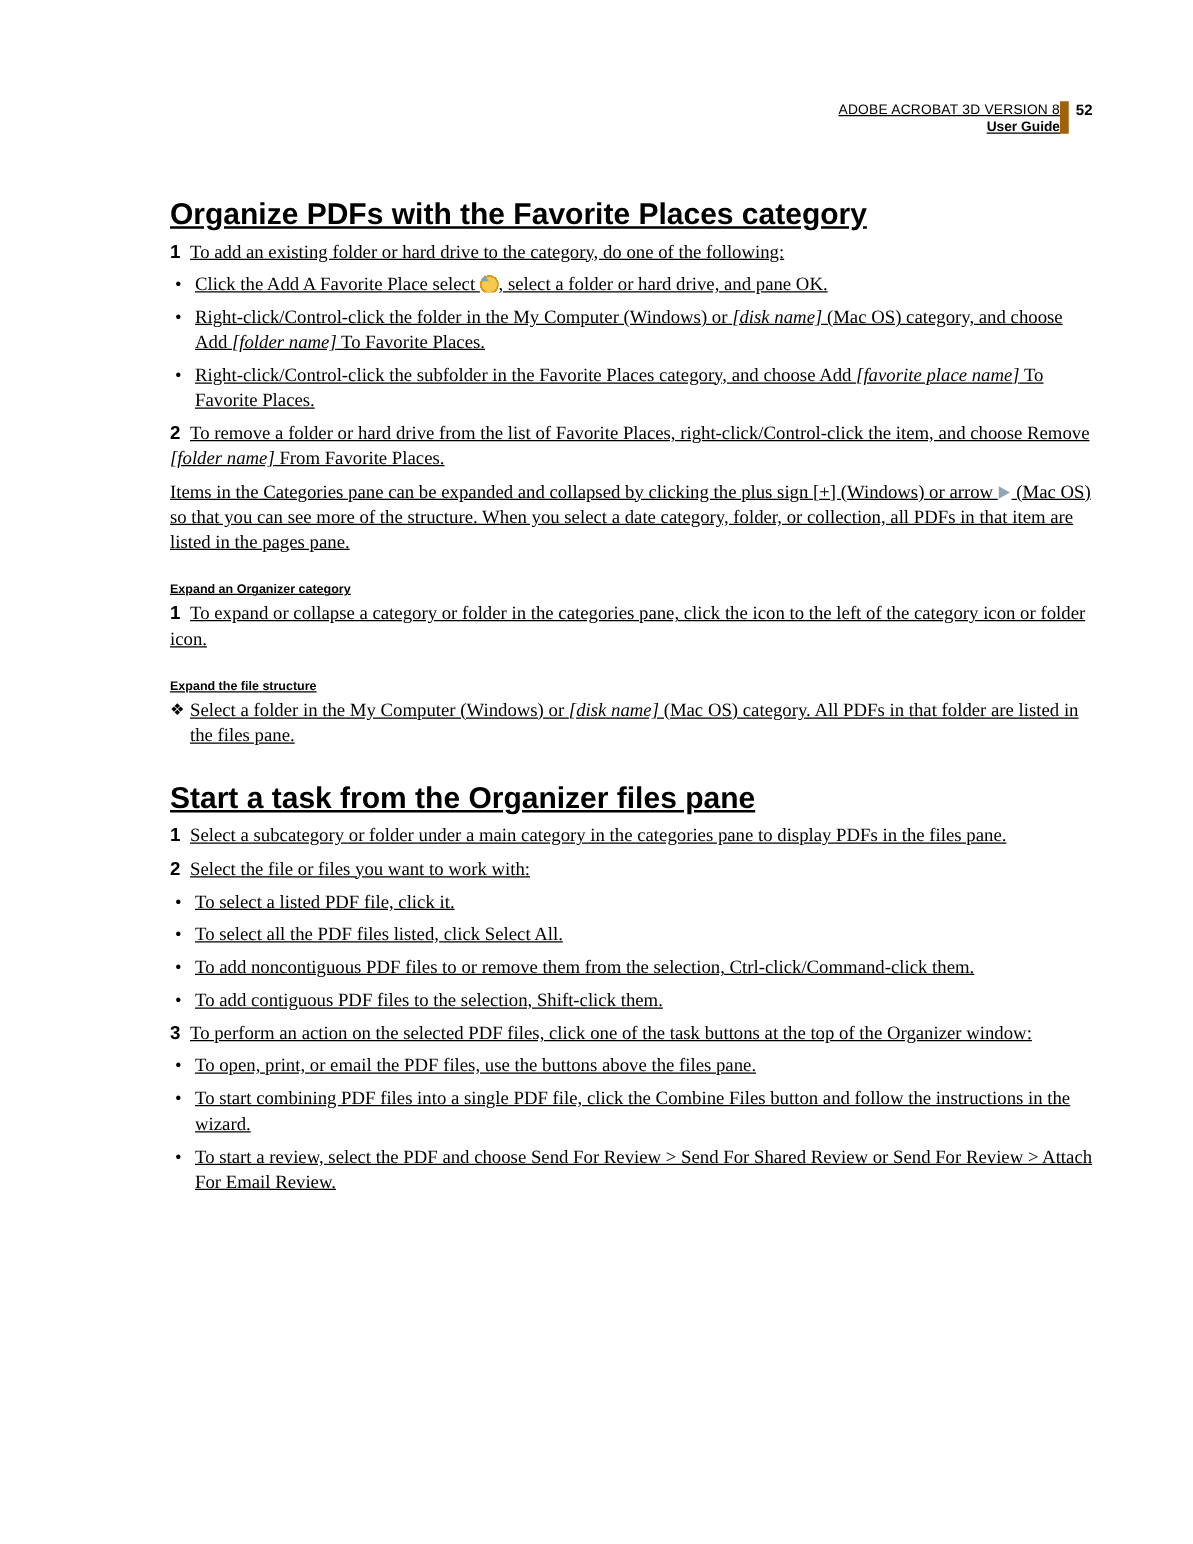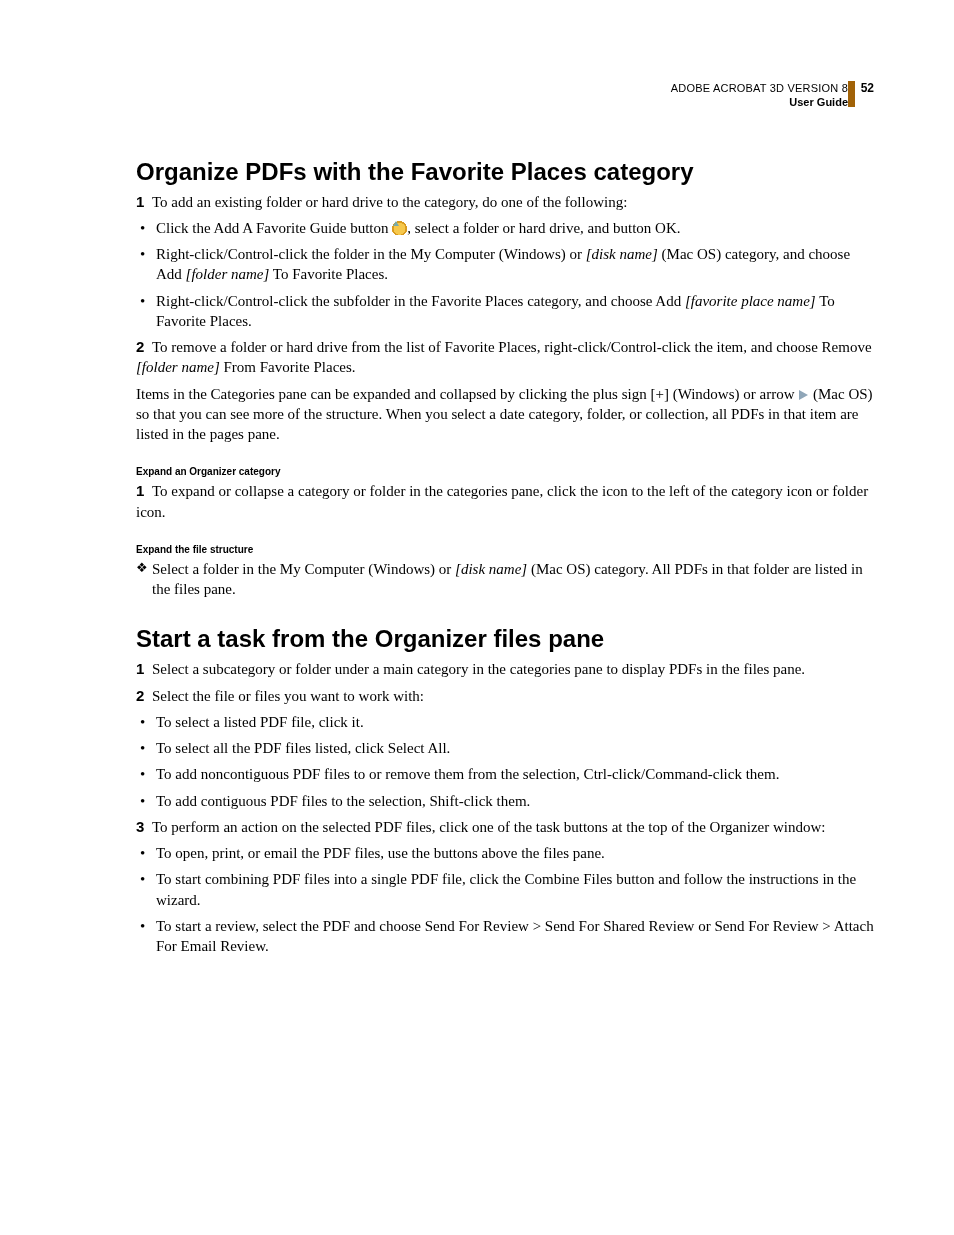--- a/index.html
+++ b/index.html
@@ -7,20 +7,21 @@
     margin: 0;
     padding: 0;
     background: #fff;
     font-family: "Minion Pro", "Times New Roman", Georgia, serif;
     color: #000;
     width: 954px;
   }
   .page {
     padding: 82px 80px 80px 136px;
     box-sizing: border-box;
+    text-decoration: underline;
   }
   .running-head {
     text-align: right;
     font-family: "Myriad Pro", "Segoe UI", Arial, sans-serif;
     font-size: 11px;
     line-height: 1.25;
     margin-bottom: 48px;
     position: relative;
     padding-right: 26px;
   }
@@ -122,21 +123,21 @@
     <div class="pagenum">52</div>
   </div>
 
   <h2 class="section">Organize PDFs with the Favorite Places category</h2>
 
   <p class="step hang">
     <span class="num">1</span><span>To add an existing folder or hard drive to the category, do one of the following:</span>
   </p>
 
   <p class="bullet">
-    <span>Click the Add A Favorite Guide button </span><span class="icon-favstar"></span><span>, select a folder or hard drive, and button OK.</span>
+    <span>Click the Add A Favorite Place select </span><span class="icon-favstar"></span><span>, select a folder or hard drive, and pane OK.</span>
   </p>
 
   <p class="bullet">
     <span>Right-click/Control-click the folder in the My Computer (Windows) or </span><em>[disk name]</em><span> (Mac OS) category, and choose Add </span><em>[folder name]</em><span> To Favorite Places.</span>
   </p>
 
   <p class="bullet">
     <span>Right-click/Control-click the subfolder in the Favorite Places category, and choose Add </span><em>[favorite place name]</em><span> To Favorite Places.</span>
   </p>
 

